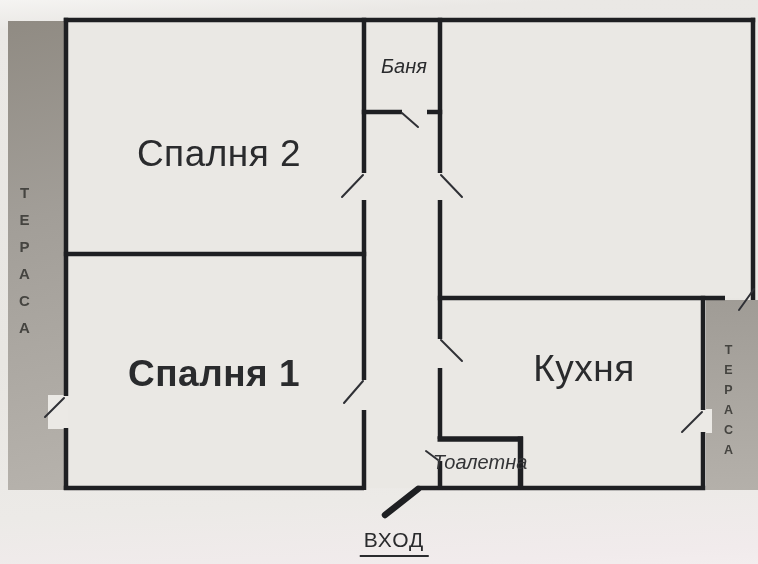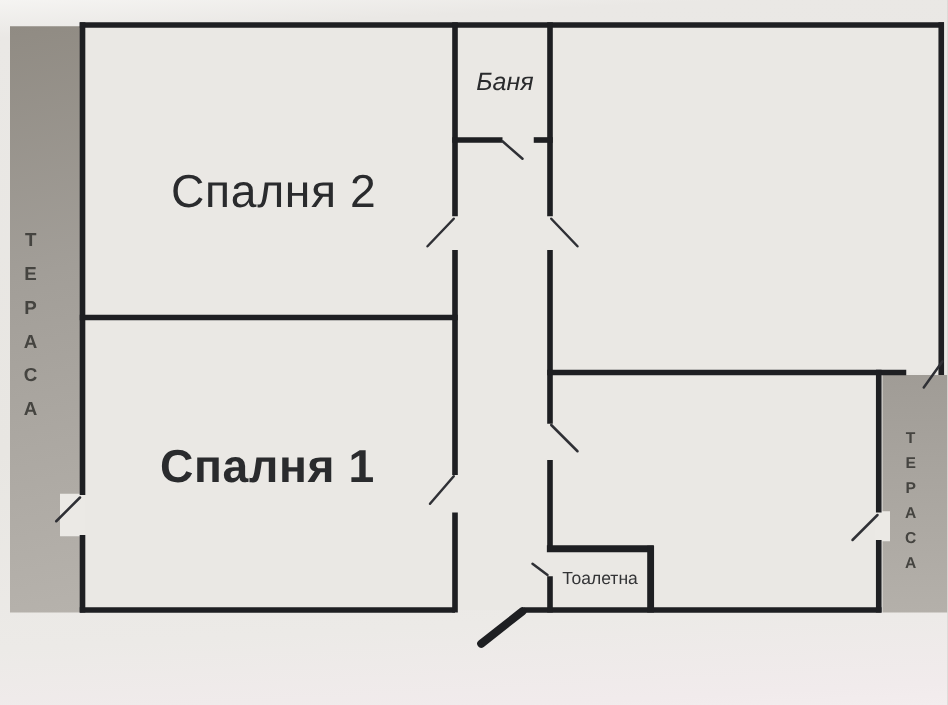--- a/index.html
+++ b/index.html
@@ -19,21 +19,21 @@
     left:706px;top:300px;width:52px;height:190px;
     background:linear-gradient(180deg,#a09c96 0%,#aeaaa4 70%,#b4b0aa 100%);
   }
   svg.plan{position:absolute;left:0;top:0;}
   .label{
     position:absolute;transform:translate(-50%,-50%);
     color:#2a2b2d;white-space:nowrap;line-height:1;
   }
   .room-label{font-size:37px;letter-spacing:.5px;}
   .small-label{font-size:20px;font-style:italic;}
-  .tiny-label{font-size:14px;color:#333436;}
+  .tiny-label{font-size:20px;color:#333436;font-style:italic;}
   .entrance-label{
     font-size:21px;letter-spacing:1px;
     border-bottom:2.5px solid #2a2b2e;padding:0 4px 5px;
   }
   .terrace-label{
     position:absolute;writing-mode:vertical-rl;text-orientation:upright;
     font-weight:600;color:#454440;line-height:1;
   }
   .terrace-label-left{left:17px;top:184px;font-size:15px;letter-spacing:10px;}
   .terrace-label-right{left:722px;top:343px;font-size:12.5px;letter-spacing:6px;}
@@ -95,20 +95,22 @@
       <line x1="702" y1="412" x2="682" y2="432"></line>
       <line x1="754" y1="289" x2="739" y2="310"></line>
       <line x1="438" y1="460" x2="426" y2="451"></line>
     </g>
 
     <line x1="385" y1="515" x2="418" y2="489" stroke="#1e1f22" stroke-width="6.5" stroke-linecap="round"></line>
   </svg>
 
   <div class="label room-label" style="left:219px;top:141px;margin-top:12px;">Спалня 2</div>
   <div class="label room-label" style="left:214px;top:373px;font-weight:bold;">Спалня 1</div>
+  <div class="label room-label" style="left:584px;top:368px;">Кухня</div>
   <div class="label small-label" style="left:404px;top:66px;">Баня</div>
   <div class="label tiny-label" style="left:480px;top:462px;">Тоалетна</div>
 
+  <div class="label entrance-label" style="left:394px;top:543px;">ВХОД</div>
 
   <div class="terrace-label terrace-label-left">ТЕРАСА</div>
   <div class="terrace-label terrace-label-right">ТЕРАСА</div>
 
 </div>
 
 </body></html>

